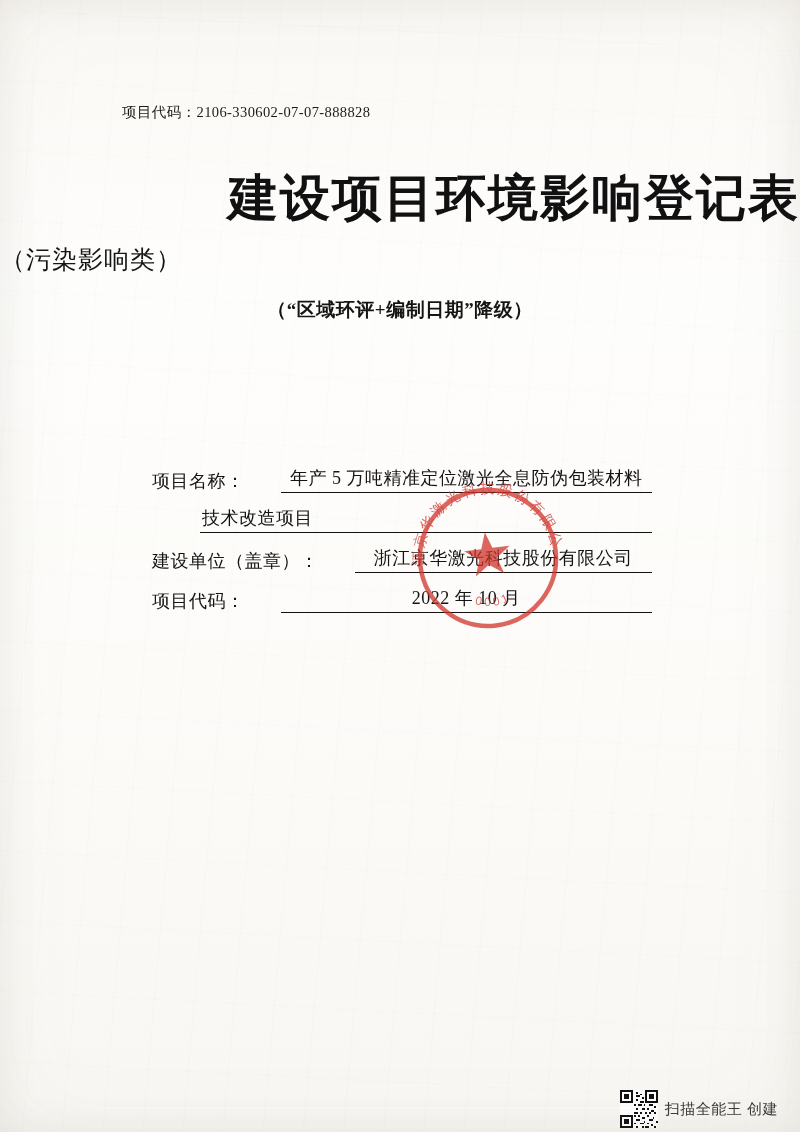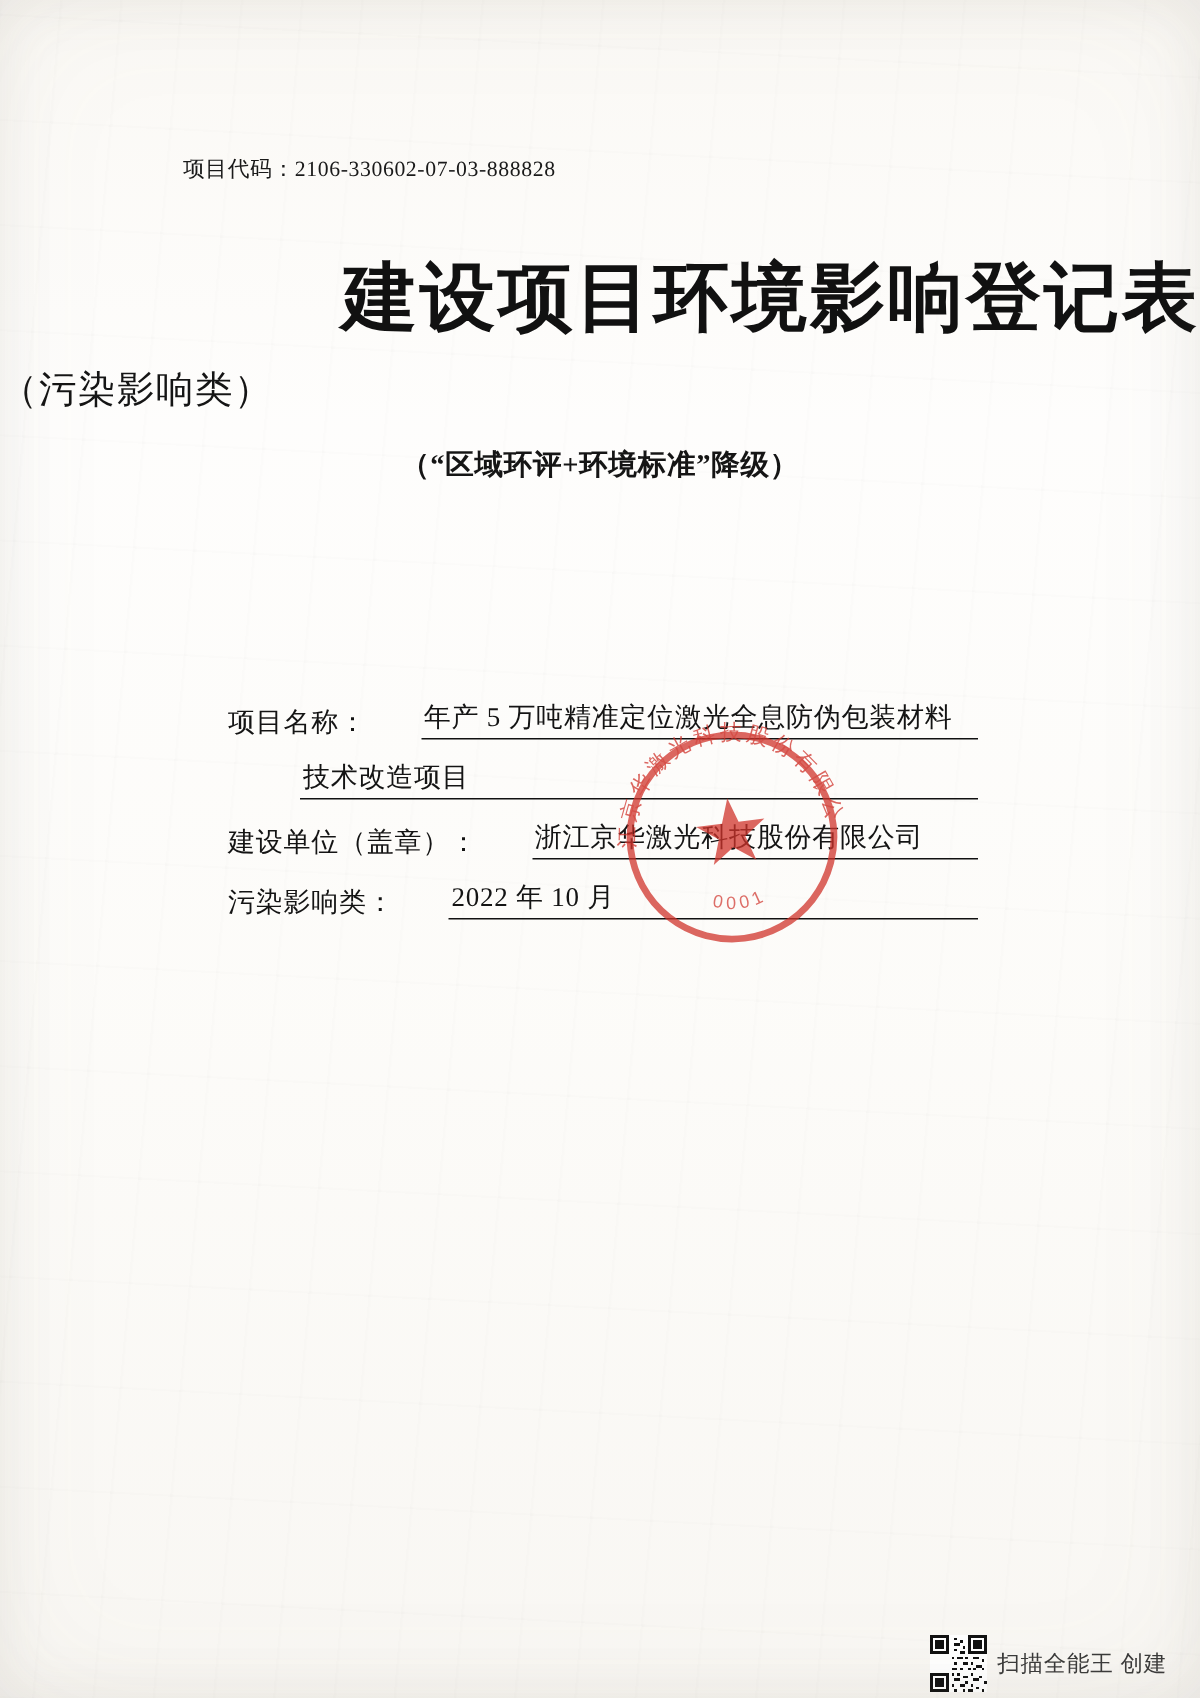--- a/index.html
+++ b/index.html
@@ -102,20 +102,21 @@
     gap: 36px;
   }
   .field-label {
     flex: 0 0 auto;
     letter-spacing: 0.5px;
   }
   .field-value {
     flex: 1 1 auto;
     border-bottom: 1.3px solid #111;
     padding: 0 2px 2px 2px;
+    text-align: center;
     letter-spacing: 0.5px;
     min-height: 22px;
   }
   .field-value.left {
     text-align: left;
   }
   .row-cont {
     margin-left: 0px;
   }
   .cont-indent {
@@ -168,47 +169,47 @@
     letter-spacing: 0.5px;
     font-family: "Liberation Sans", sans-serif;
   }
 </style>
 </head>
 <body>
 
 <div class="page">
   <div class="texture"></div>
 
-  <div class="project-code">项目代码：2106-330602-07-03-888828</div>
+  <div class="project-code">项目代码：2106-330602-07-07-888828</div>
 
   <div class="main-title">建设项目环境影响登记表</div>
 
   <div class="subtitle-1">（污染影响类）</div>
 
-  <div class="subtitle-2">（“区域环评+环境标准”降级）</div>
+  <div class="subtitle-2">（“区域环评+编制日期”降级）</div>
 
   <div class="fields">
 
     <div class="field-row">
       <span class="field-label">项目名称：</span>
       <span class="field-value">年产 5 万吨精准定位激光全息防伪包装材料</span>
     </div>
 
     <div class="field-row row-cont">
       <span class="cont-indent"></span>
       <span class="field-value left">技术改造项目</span>
     </div>
 
     <div class="field-row">
       <span class="field-label">建设单位（盖章）：</span>
       <span class="field-value">浙江京华激光科技股份有限公司</span>
     </div>
 
     <div class="field-row">
-      <span class="field-label">污染影响类：</span>
+      <span class="field-label">项目代码：</span>
       <span class="field-value">2022 年 10 月</span>
     </div>
 
   </div>
 
   <div class="seal">
     <svg width="176" height="176" viewBox="0 0 176 176" xmlns="http://www.w3.org/2000/svg">
       <defs>
         <path id="sealArcTop" d="M 23 88 A 65 65 0 0 1 153 88"></path>
         <path id="sealArcBottom" d="M 40 88 A 48 48 0 0 0 136 88"></path>

